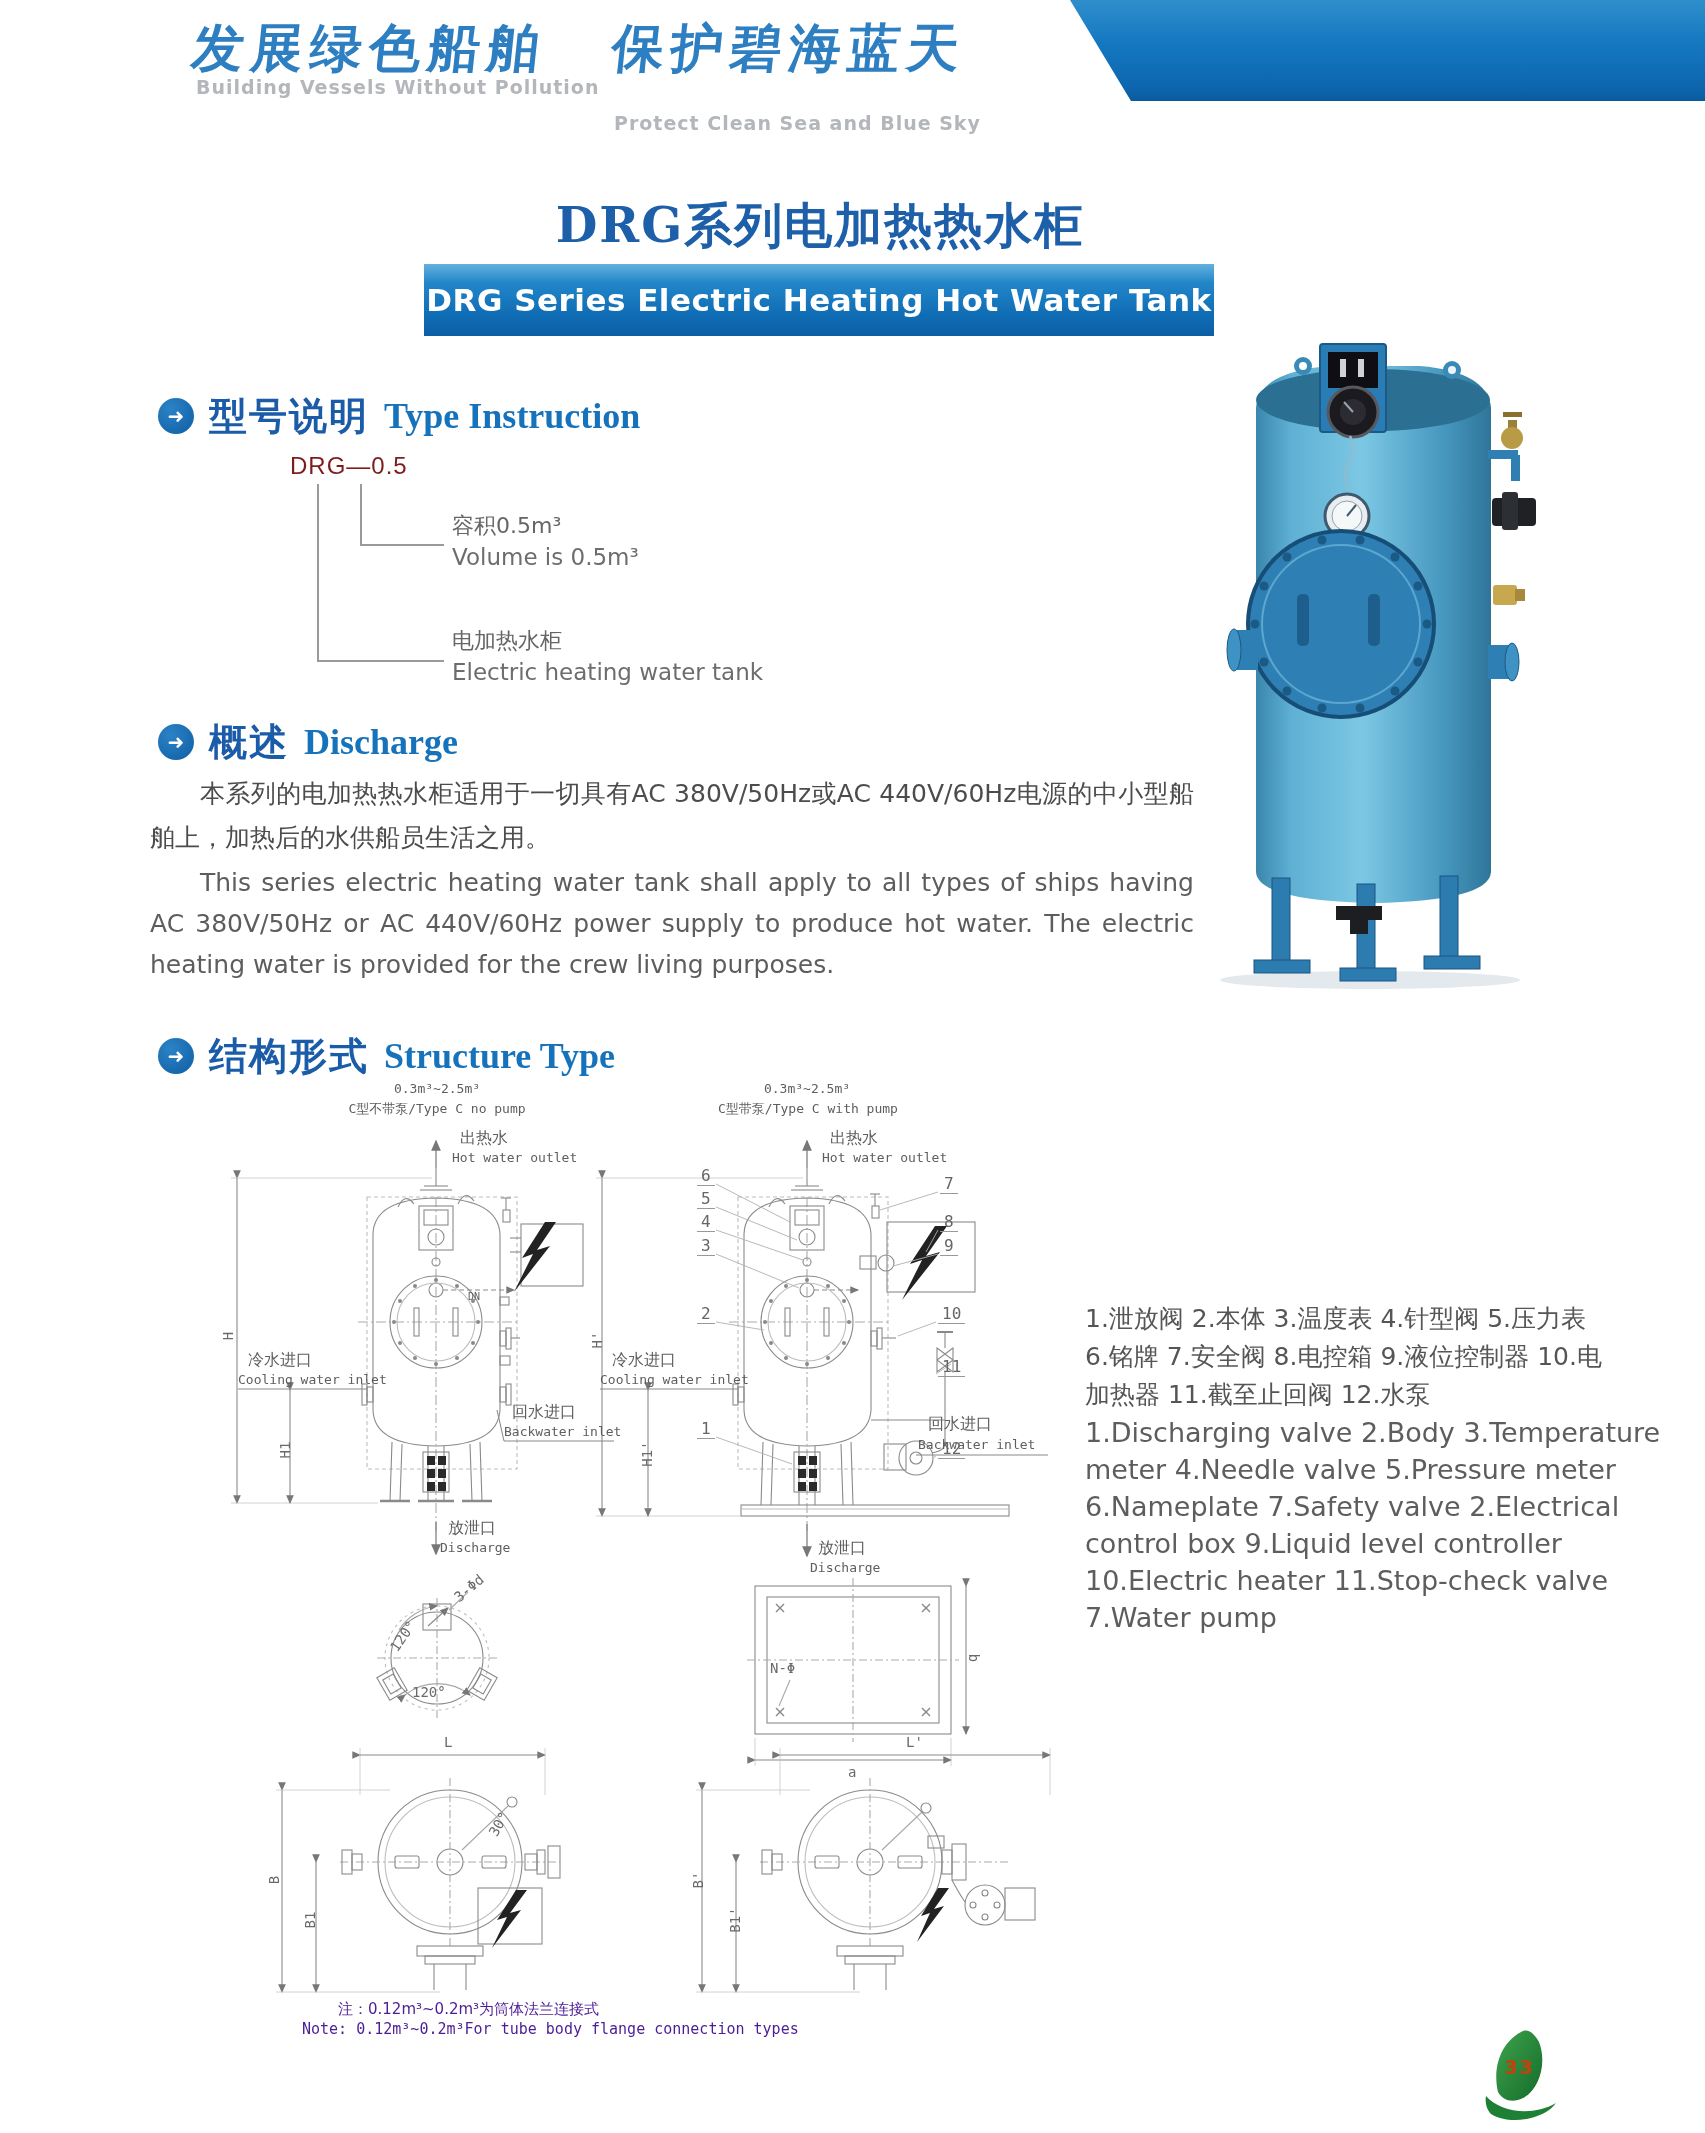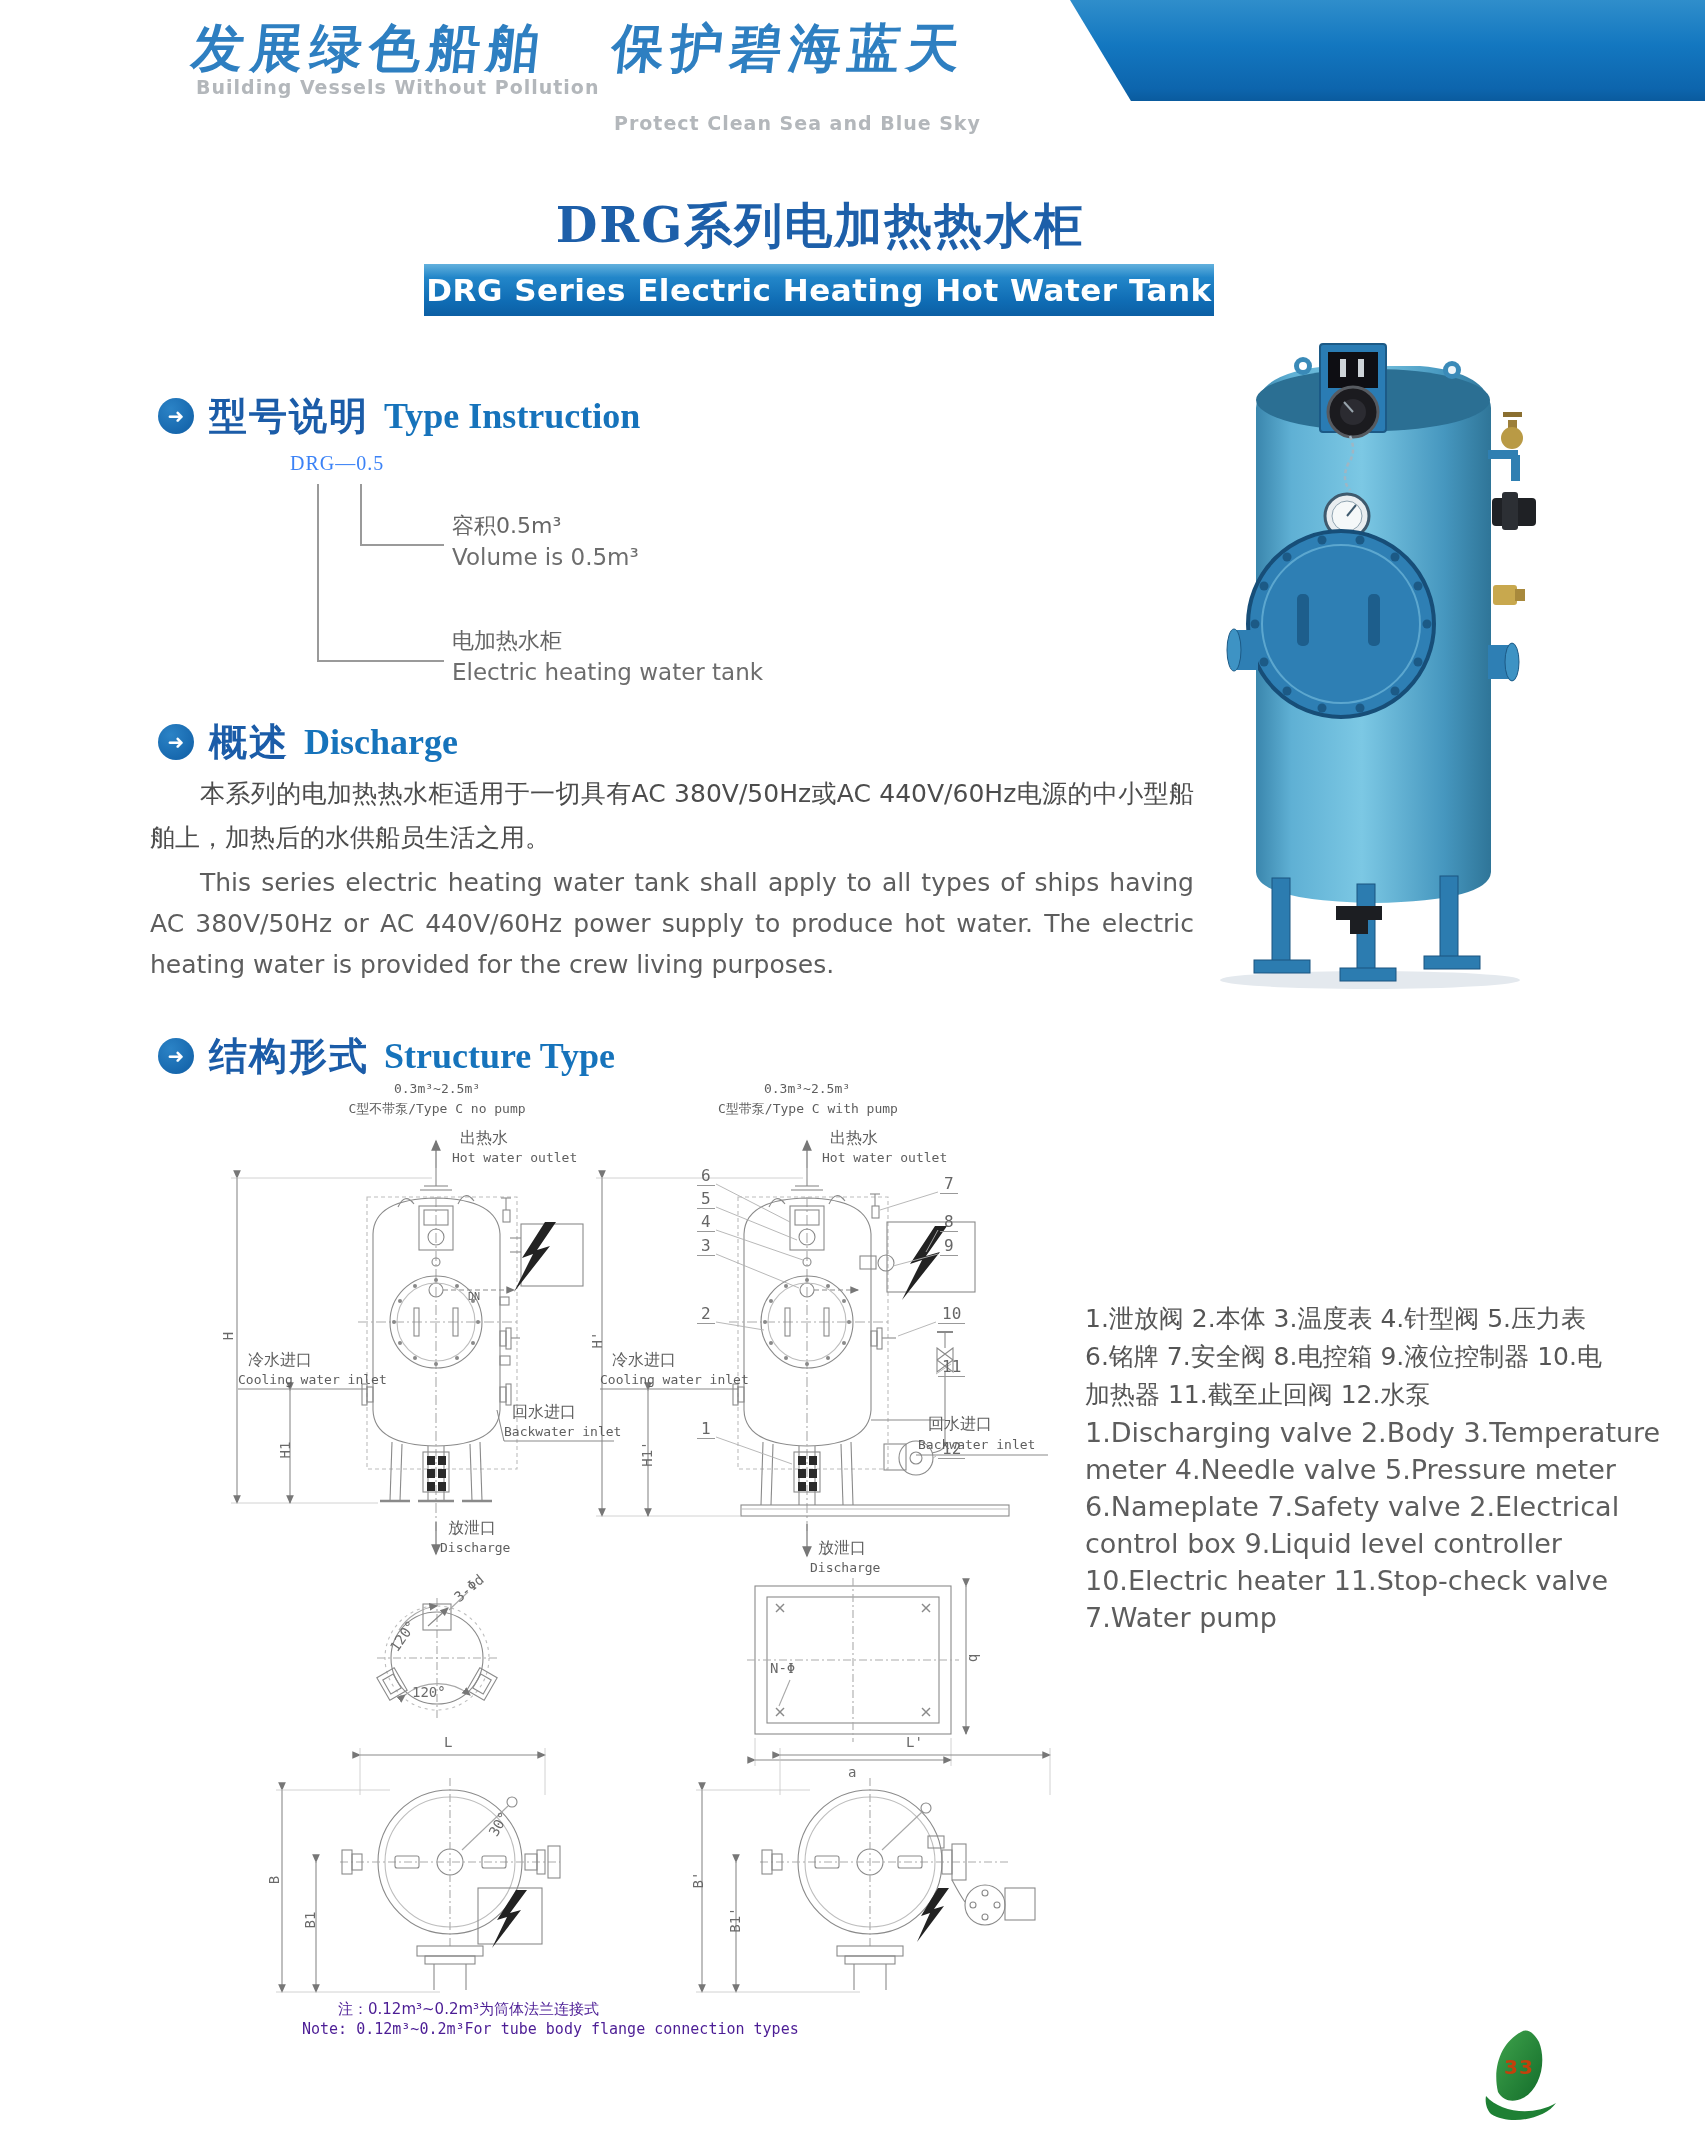--- a/index.html
+++ b/index.html
@@ -10,32 +10,32 @@
   
   .slogan-zh{font-size:52px;font-weight:bold;color:#2e7fc1;letter-spacing:7px;
              transform:skewX(-6deg);font-family:"DejaVu Serif","Liberation Serif",serif;}
   .slogan-en{font-size:19px;font-weight:bold;color:#b3b7bb;letter-spacing:1px;}
   .blue-band{left:1070px;top:0;width:635px;height:101px;
              background:linear-gradient(180deg,#2f8ecb 0%,#1377c0 45%,#0d65ad 88%,#0a5b9e 100%);
              clip-path:polygon(0 0,100% 0,100% 100%,9.6% 100%);}
   
   .page-title{left:420px;top:194px;width:800px;text-align:center;font-size:48px;font-weight:bold;
               color:#1d5fa9;letter-spacing:2px;font-family:"DejaVu Serif","Liberation Serif",serif;}
-  .title-banner{left:424px;top:264px;width:790px;height:52px;
+  .title-banner{left:424px;top:264px;width:790px;height:72px;
                 background:linear-gradient(180deg,#63b1dd 0%,#2286c9 26%,#0f6cb4 72%,#0c5fa4 100%);
                 display:flex;align-items:center;justify-content:center;}
   .title-banner span{color:#fff;font-size:31px;font-weight:bold;letter-spacing:0.5px;}
   
   .sec{display:flex;align-items:center;gap:15px;height:48px;}
   .bullet{width:36px;height:36px;border-radius:50%;background:radial-gradient(circle at 35% 30%,#2b83c6,#0f5da4);
           color:#fff;display:flex;align-items:center;justify-content:center;font-size:20px;flex:0 0 36px;}
   .sec-zh{font-size:38px;font-weight:bold;color:#1b5ca8;letter-spacing:2px;}
   .sec-en{font-size:36px;font-weight:bold;color:#1673bb;font-family:"Liberation Serif","DejaVu Serif",serif;}
   
-  .model{font-size:20px;color:#3b82f6;letter-spacing:1px;font-family:Liberation Serif, serif;}
+  .model{font-size:24px;color:#7f1d1d;letter-spacing:1px;font-family:Liberation Sans, sans-serif;}
   .lshape{border-left:2px solid #9a9a9a;border-bottom:2px solid #9a9a9a;}
   .tlabel-zh{font-size:22px;color:#666;}
   .tlabel-en{font-size:23px;color:#6d6d6d;}
   
   .para{width:1044px;text-align:justify;text-indent:2em;}
   .para-zh{font-size:25px;line-height:44px;color:#4c4c4c;}
   .para-en{font-size:25px;line-height:41px;color:#5d5d5d;}
   
   .cad{font-family:"DejaVu Sans Mono","Liberation Mono",monospace;font-size:13px;color:#5e5e5e;white-space:nowrap;}
   .cadzh{font-size:16px;color:#5e5e5e;white-space:nowrap;}

